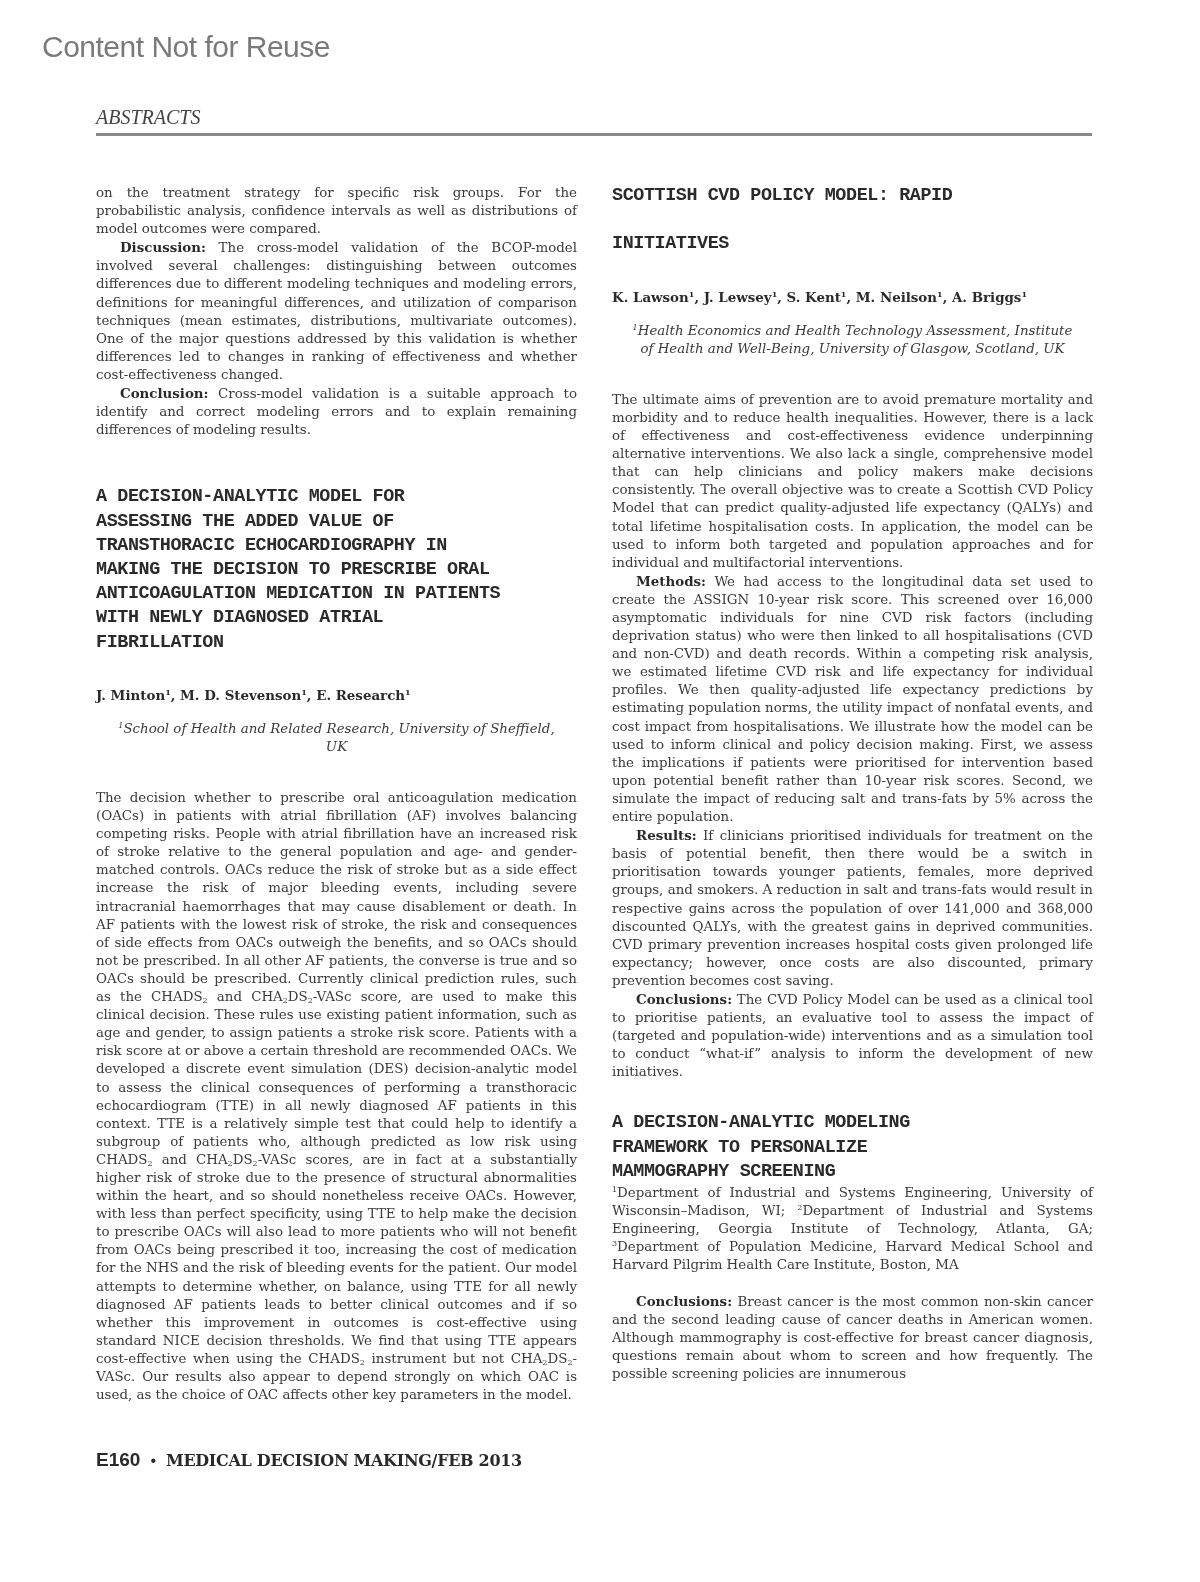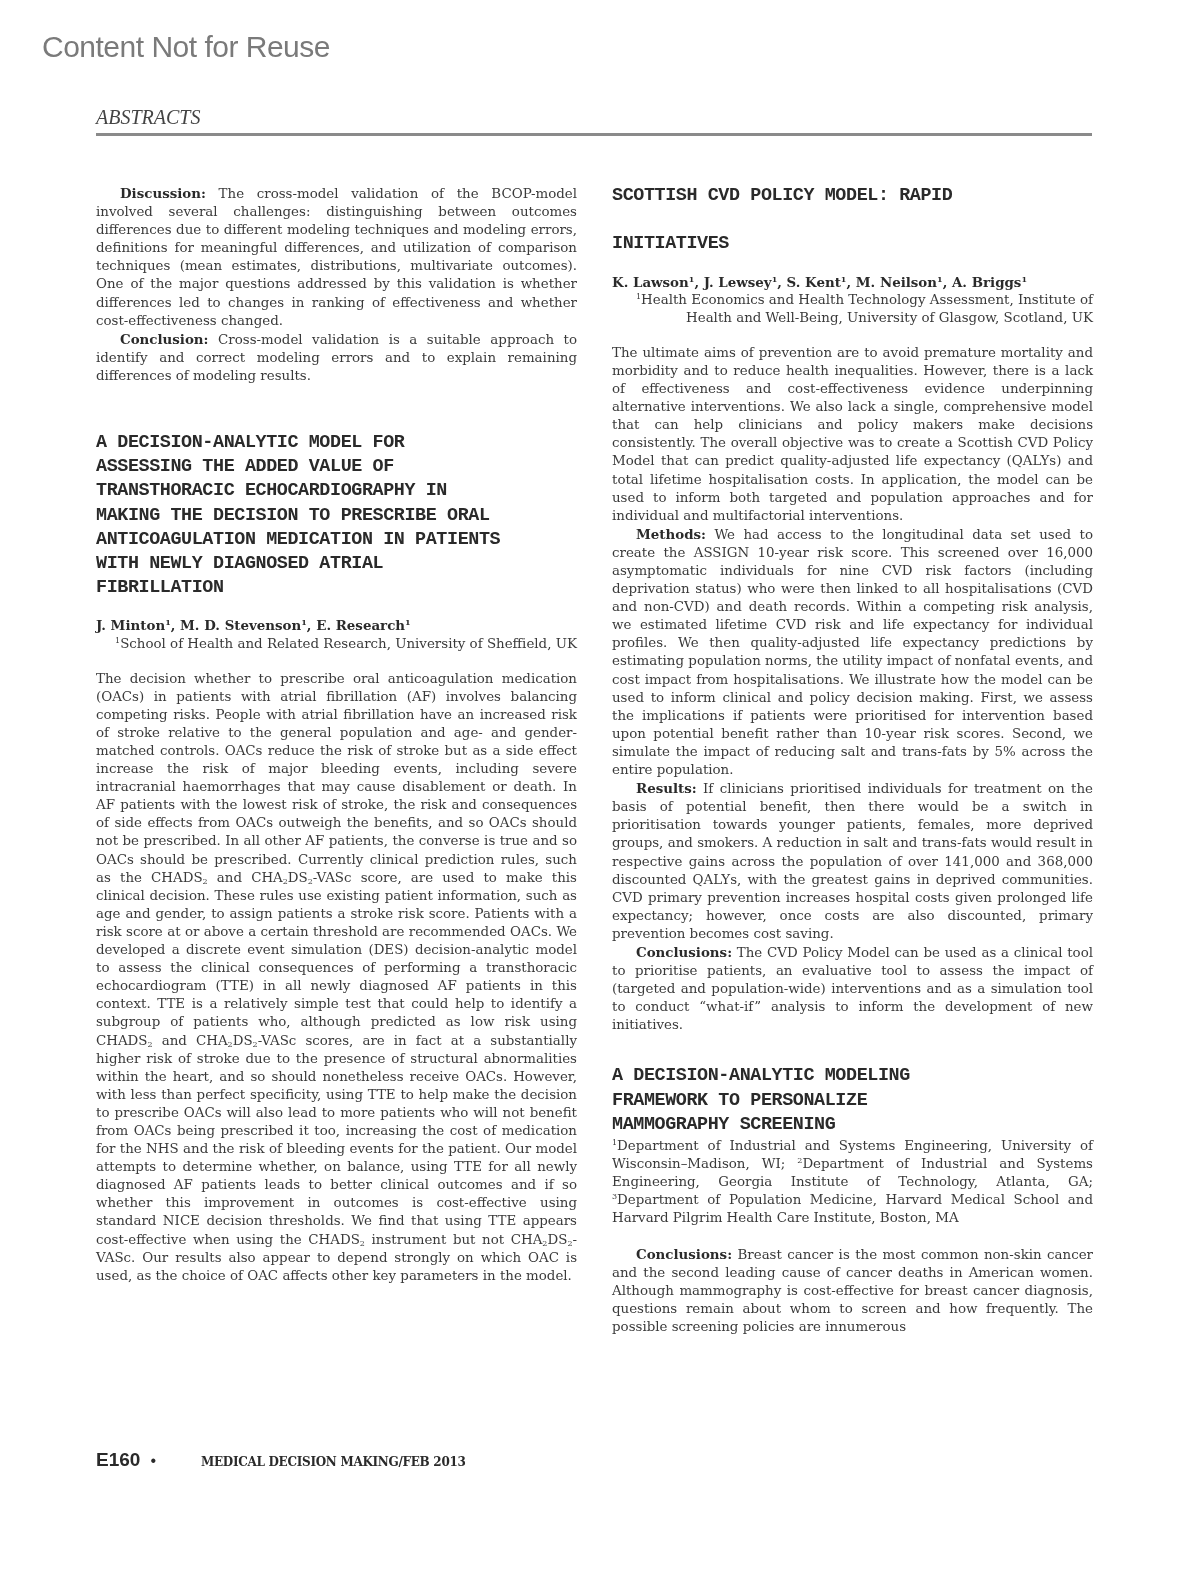--- a/index.html
+++ b/index.html
@@ -22,43 +22,44 @@
     }
     .col.left { left: 96px; }
     .col.right { left: 612px; }
     p { margin: 0; text-align: justify; hyphens: manual; }
     p.indent { text-indent: 24px; }
     .lead { font-weight: bold; color: #2a2a2a; }
     h2 {
       margin: 0; font-family: Liberation Mono, monospace; font-weight: bold; font-size: 18.4px;
       line-height: 24.2px; color: #2a2a2a; letter-spacing: -0.4px;
     }
-    .authors { margin-top: 16px; font-weight: bold; color: #2a2a2a; font-size: 13.4px; }
-    .affil { margin: 0; text-align: right; }
+    .authors { margin-top: 31px; font-weight: bold; color: #2a2a2a; font-size: 13.4px; }
+    .affil { margin: 16px; text-align: center; font-style: italic; }
     sup { font-size: 8px; line-height: 0; vertical-align: 5px; }
     sub { font-size: 8px; line-height: 0; vertical-align: -2px; }
     .gap-s { height: 17px; }
     .gap-l { height: 42px; }
     .footer {
       position: absolute; left: 96px; top: 1449px;
       font-size: 18px; color: #2a2a2a; white-space: nowrap;
     }
     .footer .page-no { font-family: "Liberation Sans", sans-serif; font-weight: bold; font-size: 19px; }
     .footer .bullet { font-family: "Liberation Sans", sans-serif; margin: 0 10px; font-size: 16px; }
-    .footer .journal { font-family: "DejaVu Serif", serif; font-weight: bold; font-size: 12px; letter-spacing: -0.3px; margin-left: 35px; }
+    .footer .journal { font-family: "DejaVu Serif", serif; font-weight: bold; font-size: 16px; letter-spacing: -0.3px; }
   </style>
 </head>
 <body>
 
 <div class="watermark">Content Not for Reuse</div>
 <div class="running-head">ABSTRACTS</div>
 <div class="rule"></div>
 
 <div class="col left">
   <section>
+    <p>on the treatment strategy for specific risk groups. For the probabilistic analysis, confidence intervals as well as distributions of model outcomes were compared.</p>
     <p class="indent"><span class="lead">Discussion:</span><span> The cross-model validation of the BCOP-model involved several challenges: distinguishing between outcomes differences due to different modeling techniques and modeling errors, definitions for meaningful differences, and utilization of comparison techniques (mean estimates, distributions, multivariate outcomes). One of the major questions addressed by this validation is whether differences led to changes in ranking of effectiveness and whether cost-effectiveness changed.</span></p>
     <p class="indent"><span class="lead">Conclusion:</span><span> Cross-model validation is a suitable approach to identify and correct modeling errors and to explain remaining differences of modeling results.</span></p>
   </section>
 
   <div class="gap-l" style="height:46px"></div>
 
   <section>
     <h2>
       <span>A DECISION-ANALYTIC MODEL FOR</span><br>
       <span>ASSESSING THE ADDED VALUE OF</span><br>

